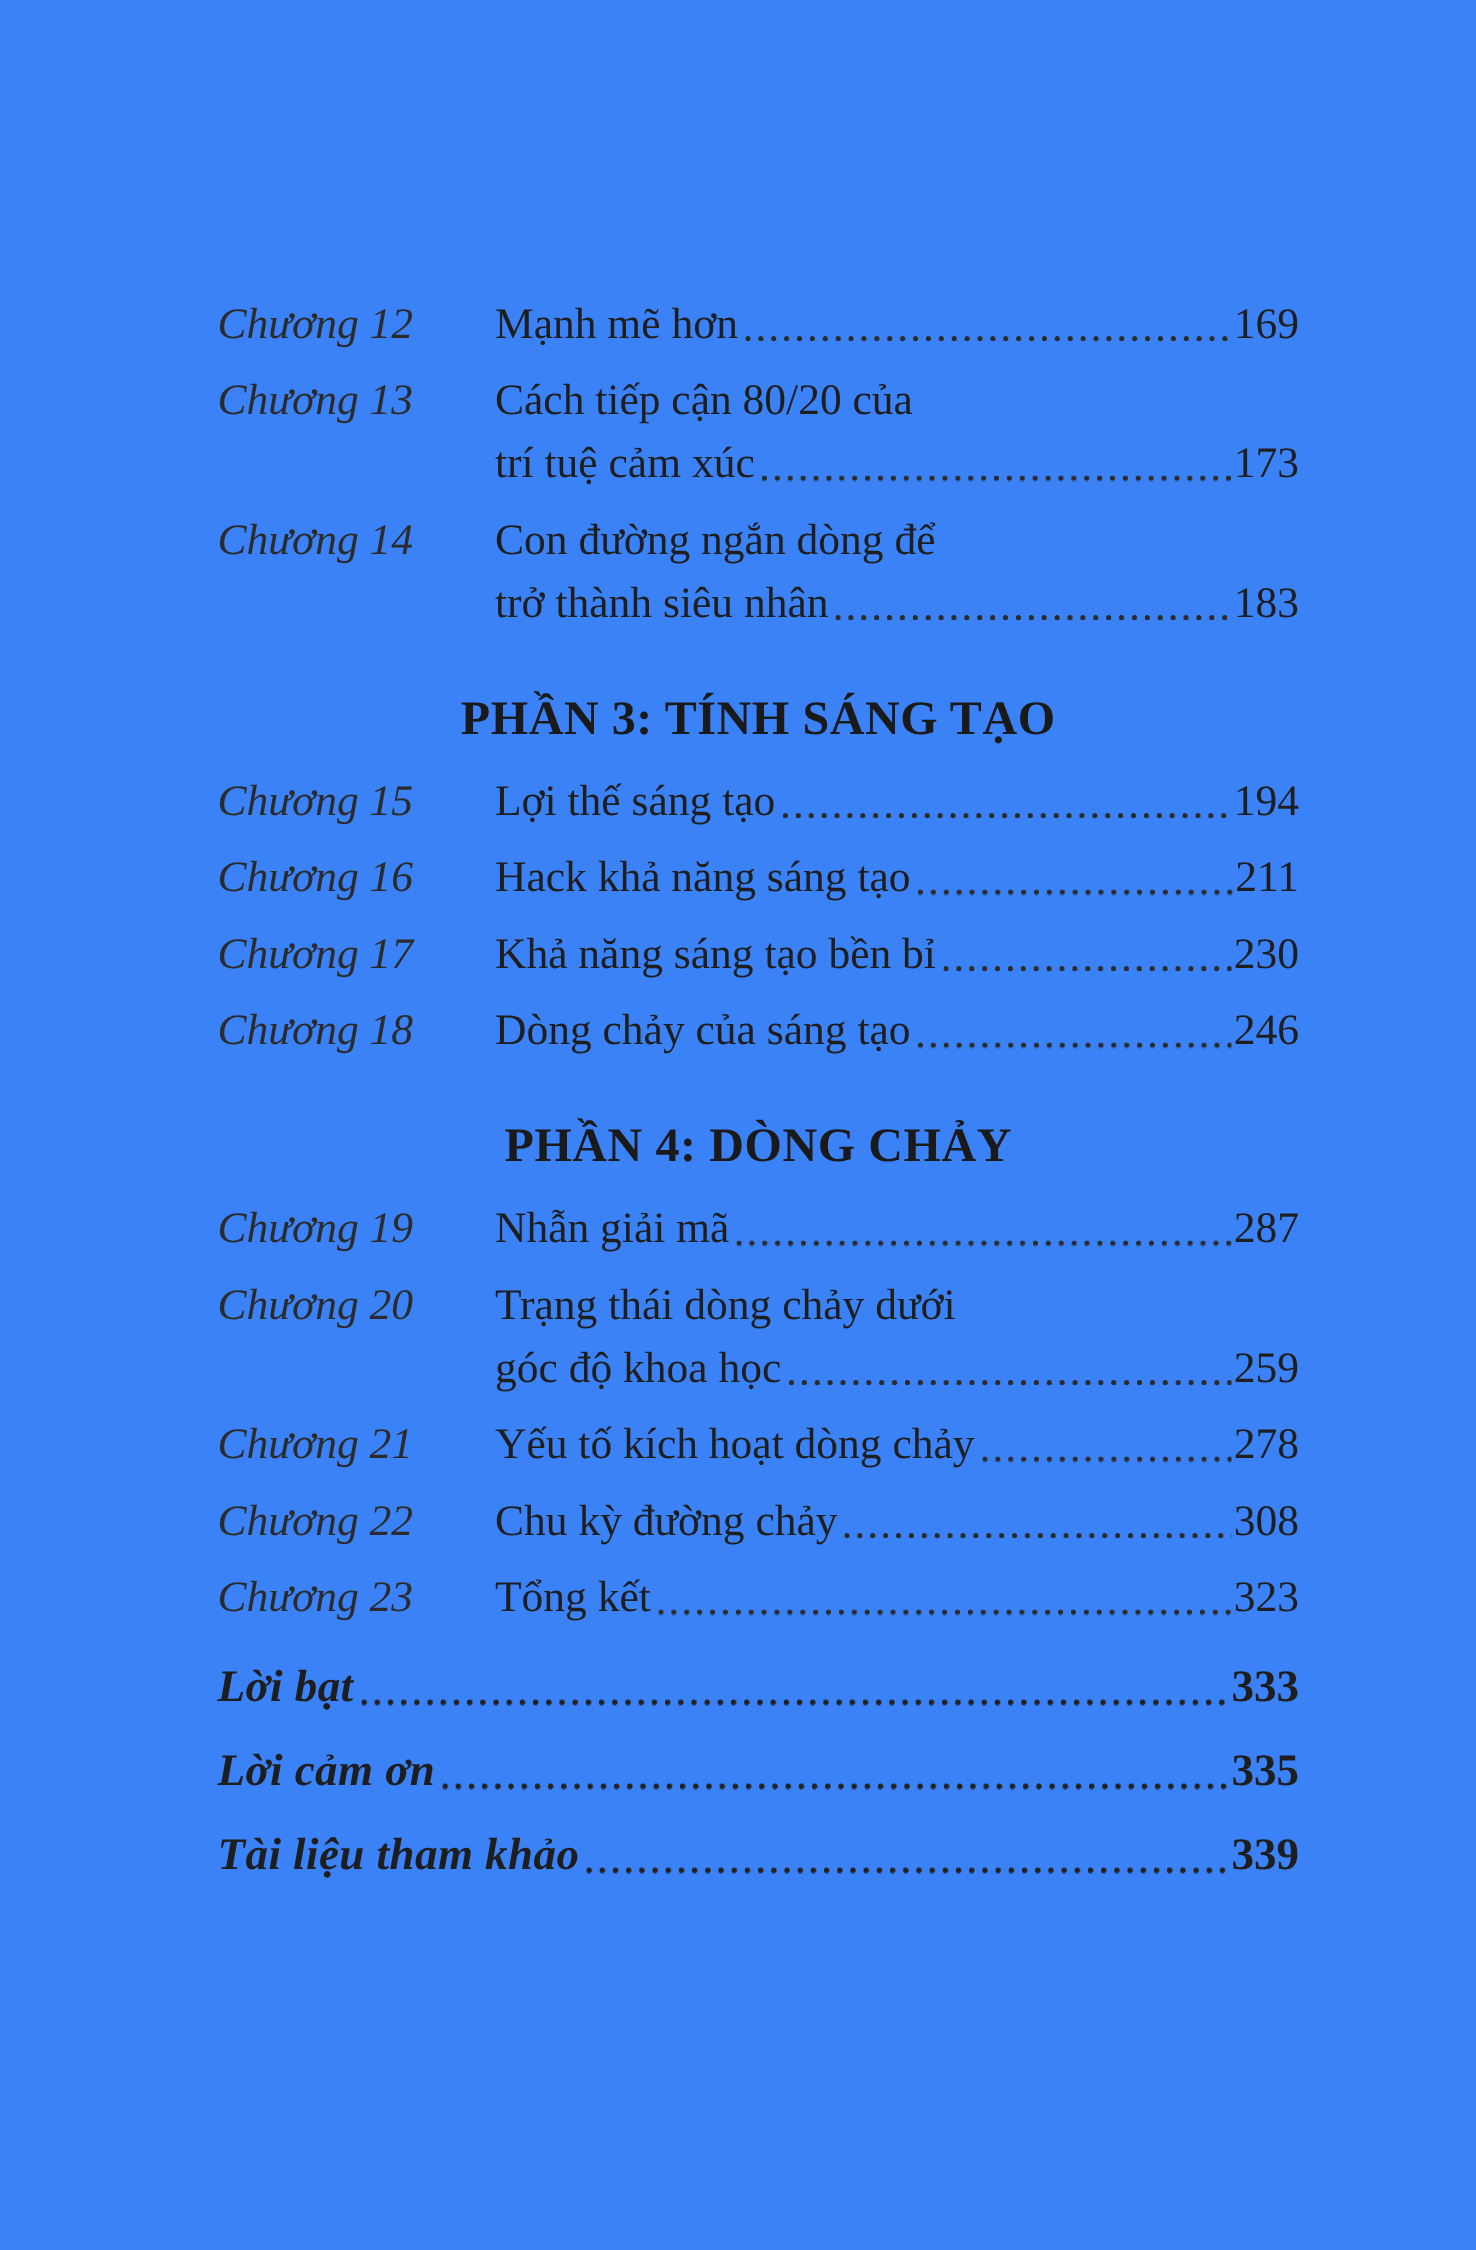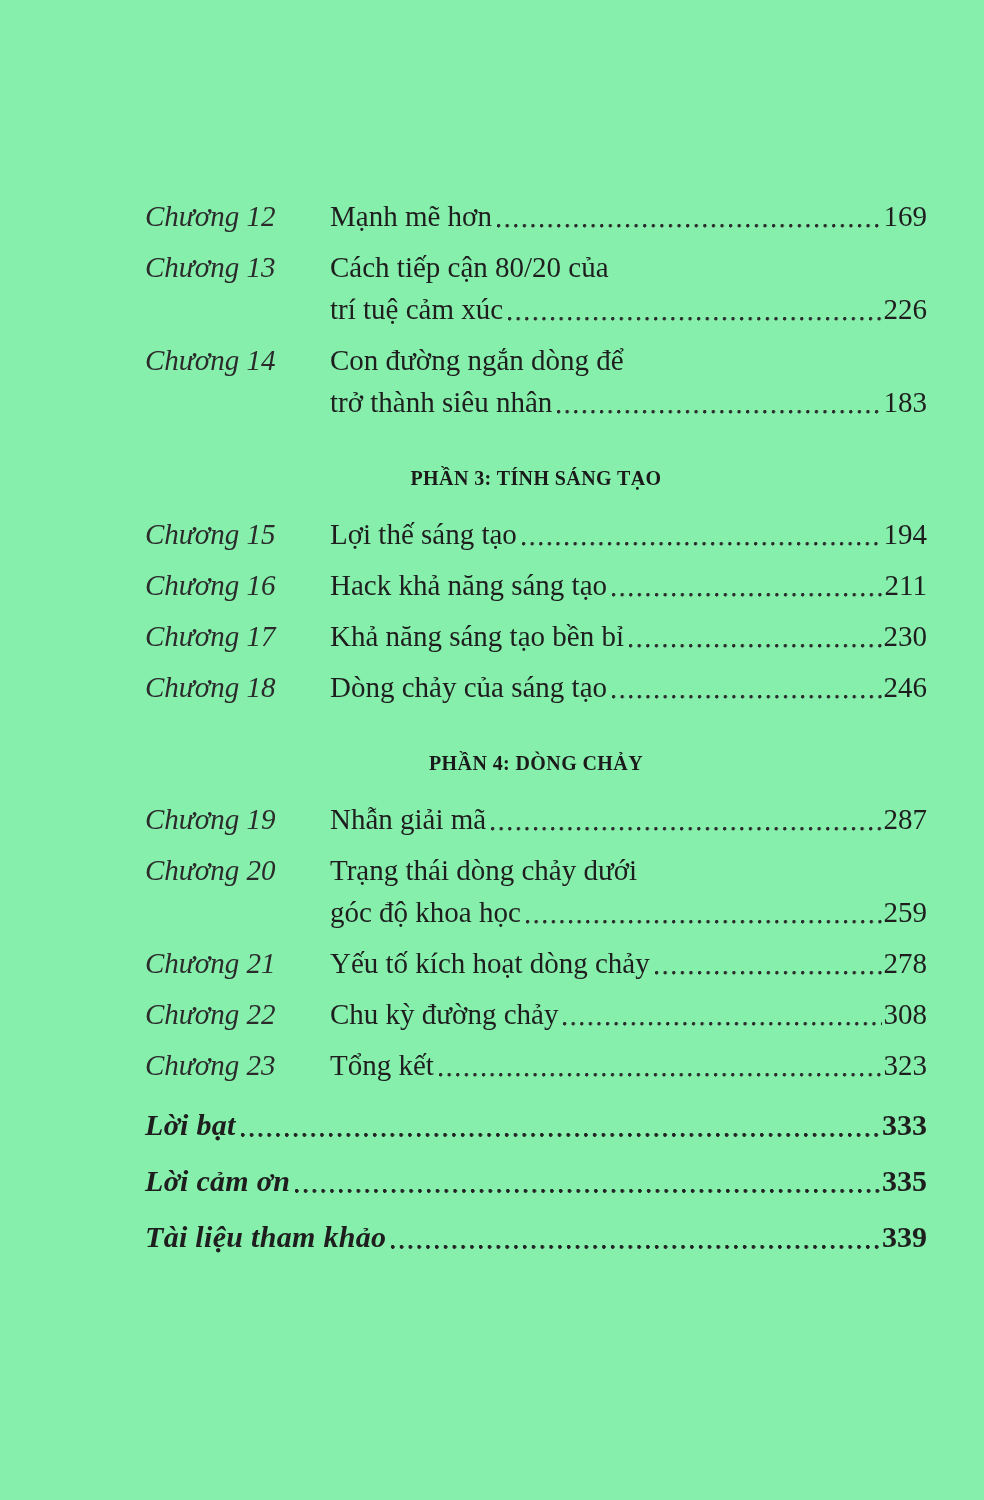--- a/index.html
+++ b/index.html
@@ -1,22 +1,22 @@
 <!DOCTYPE html>
 <html><head>
 <meta charset="utf-8">
 <style>
   html, body { margin: 0; padding: 0; background: #ffffff; }
   .page {
     position: relative;
     width: 984px;
     height: 1500px;
-    background: #86efac;
+    background: #3b82f6;
     box-sizing: border-box;
-    padding: 195px 57px 0 145px;
+    padding: 195px 118px 0 145px;
     font-family: "Liberation Serif", serif;
     color: #1e1e1e;
     overflow: hidden;
   }
   .entry { display: flex; margin-bottom: 9px; }
   .chap {
     flex: 0 0 185px;
     width: 185px;
     font-style: italic;
     font-size: 29px;
@@ -45,21 +45,21 @@
     left: 0; right: 0;
     bottom: 9px;
     height: 4px;
     background-image: radial-gradient(circle at 1.6px 1.8px, #2b2b2b 1.55px, transparent 1.95px);
     background-size: 8.6px 4px;
     background-repeat: repeat-x;
   }
   .heading {
     text-align: center;
     font-weight: bold;
-    font-size: 20px;
+    font-size: 32px;
     line-height: 42px;
     margin: 34px 0 14px 0;
     letter-spacing: 0.4px;
     color: #1a1a1a;
   }
   .backmatter { margin-top: 18px; }
   .back-row {
     display: flex;
     align-items: baseline;
     font-size: 30px;
@@ -91,21 +91,21 @@
 
   <div class="entry">
     <span class="chap">Chương 13</span>
     <span class="title-block">
       <span class="line">
         <span class="t">Cách tiếp cận 80/20 của</span>
       </span>
       <span class="line">
         <span class="t">trí tuệ cảm xúc</span>
         <span class="leader"></span>
-        <span class="pg">226</span>
+        <span class="pg">173</span>
       </span>
     </span>
   </div>
 
   <div class="entry">
     <span class="chap">Chương 14</span>
     <span class="title-block">
       <span class="line">
         <span class="t">Con đường ngắn dòng để</span>
       </span>

